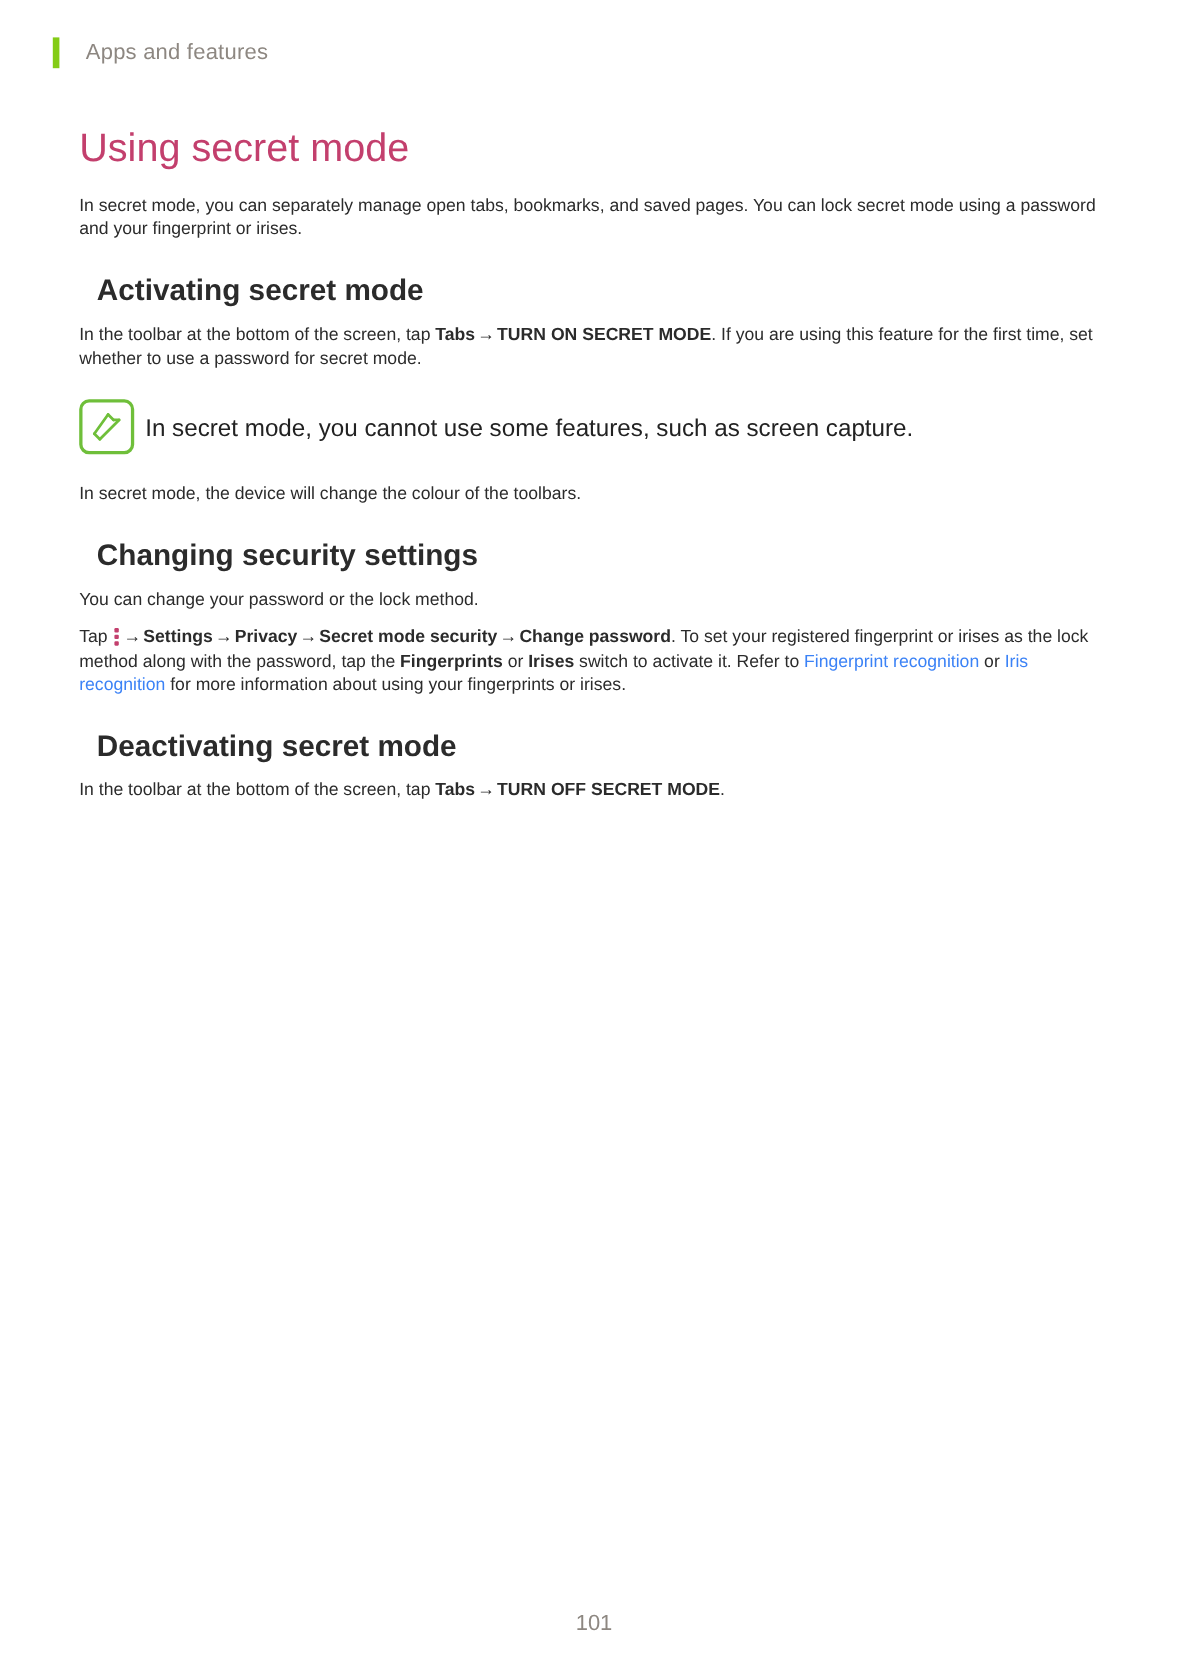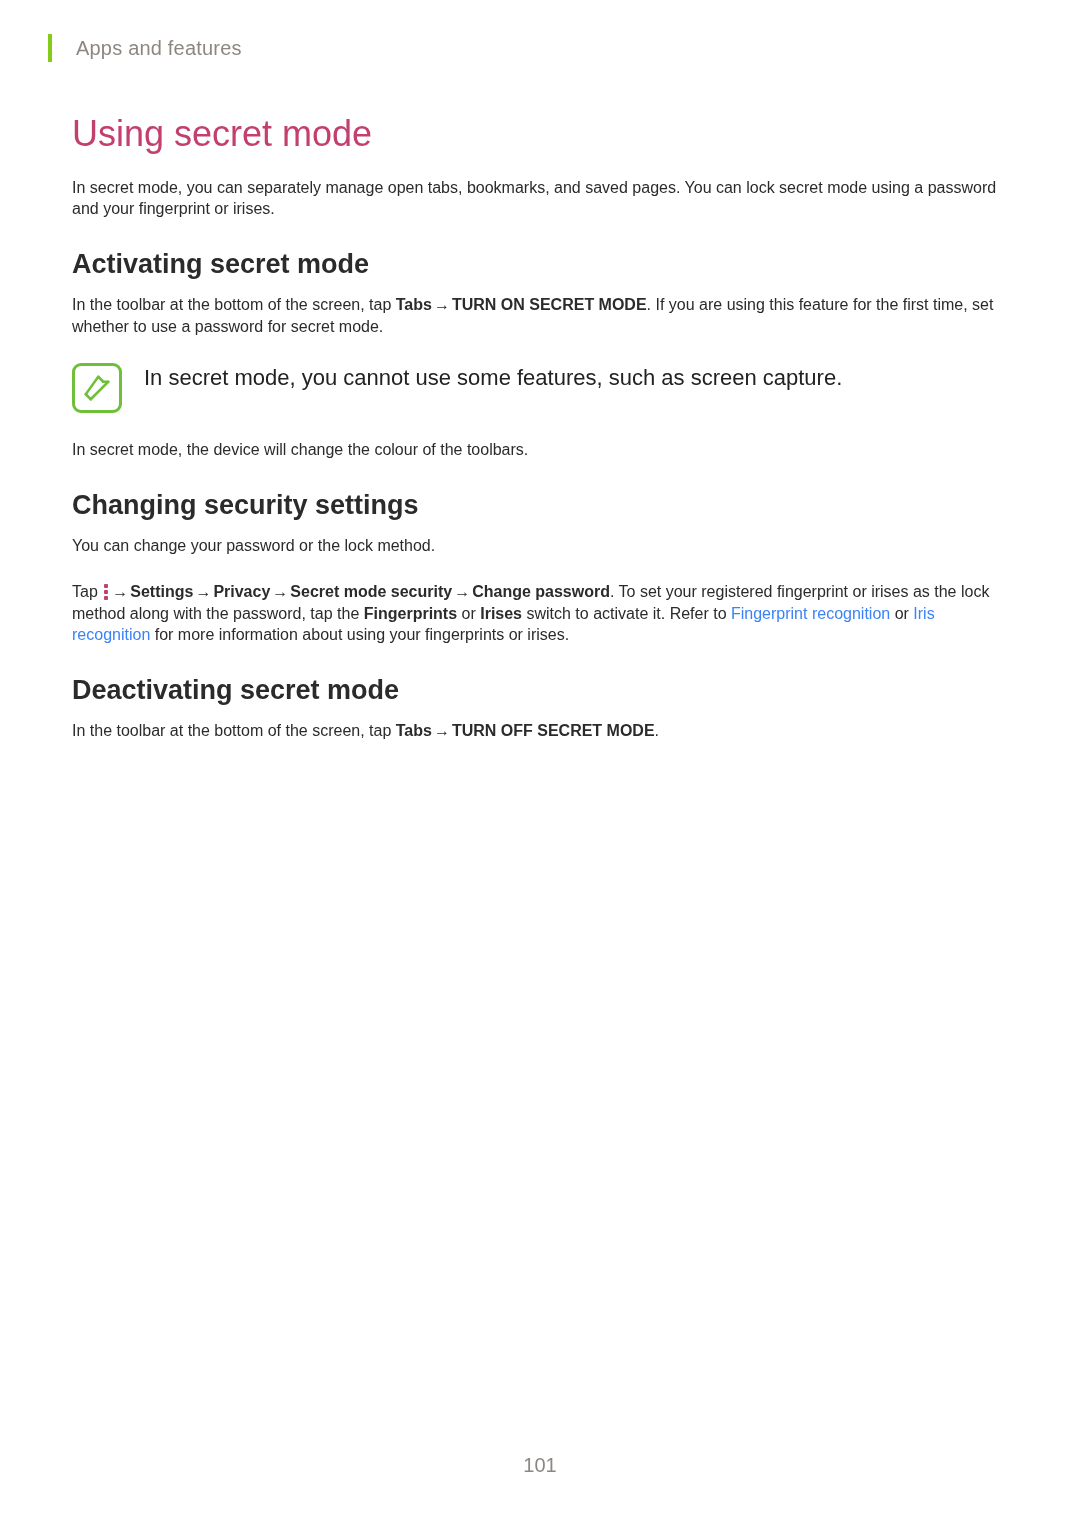--- a/index.html
+++ b/index.html
@@ -15,21 +15,21 @@
     line-height: 1.35;
   }
   .page {
     position: relative;
     box-sizing: border-box;
     padding: 34px 72px 0 72px;
     width: 1080px;
     height: 1527px;
   }
   .header-bar {
-    border-left: 4px solid #84cc16;
+    border-left: 6px solid #84cc16;
     padding-left: 20px;
     height: 28px;
     display: flex;
     align-items: flex-end;
     margin-bottom: 48px;
     margin-left: -24px;
     padding-left: 24px;
   }
   .header-bar-text {
     color: #8d8781;
@@ -44,30 +44,31 @@
   }
   p.body {
     margin: 0 0 26px 0;
     font-size: 16px;
     color: #2b2b2b;
   }
   h2.subhead {
     font-size: 27px;
     font-weight: 700;
     color: #2b2b2b;
-    margin: 16px 0 12px 0;
+    margin: 16px 0 12px 16px;
   }
   .bold { font-weight: 700; }
   .arrow {
     display: inline-block;
     padding: 0 2px;
   }
   .note-row {
     display: flex;
-    gap: 22px;
+    align-items: center;
+    gap: 10px;
     margin: 4px 0 26px 0;
   }
   .note-icon-box {
     width: 44px;
     height: 44px;
     border: 3px solid #6fbf3a;
     border-radius: 9px;
     display: flex;
     align-items: center;
     justify-content: center;
@@ -85,21 +86,21 @@
     top: -1px;
   }
   .more-icon span {
     width: 4px; height: 4px;
     background: #c33f6d;
     border-radius: 1px;
     display: block;
   }
   .page-number {
     position: absolute;
-    bottom: 48px;
+    bottom: 37px;
     left: 0;
     width: 1080px;
     text-align: center;
     color: #8d8781;
     font-size: 20px;
   }
 </style>
 </head>
 <body>
 
@@ -129,21 +130,21 @@
         <path d="M17 7 L21 7"></path>
       </svg>
     </div>
     <div>In secret mode, you cannot use some features, such as screen capture.</div>
   </div>
 
   <p class="body">In secret mode, the device will change the colour of the toolbars.</p>
 
   <h2 class="subhead">Changing security settings</h2>
 
-  <p class="body" style="margin-bottom:24px">You can change your password or the lock method.</p>
+  <p class="body" style="margin-bottom:12px">You can change your password or the lock method.</p>
 
   <p class="body">
     <span>Tap </span><span class="more-icon">
         <span></span>
         <span></span>
         <span></span>
       </span><span class="arrow"> → </span><span class="bold">Settings</span><span class="arrow"> → </span><span class="bold">Privacy</span><span class="arrow"> → </span><span class="bold">Secret mode security</span><span class="arrow"> → </span><span class="bold">Change password</span><span>. To set your registered fingerprint or irises as the lock method along with the password, tap the </span><span class="bold">Fingerprints</span><span> or </span><span class="bold">Irises</span><span> switch to activate it. Refer to </span><span class="link">Fingerprint recognition</span><span> or </span><span class="link">Iris recognition</span><span> for more information about using your fingerprints or irises.</span>
   </p>
 
   <h2 class="subhead">Deactivating secret mode</h2>

